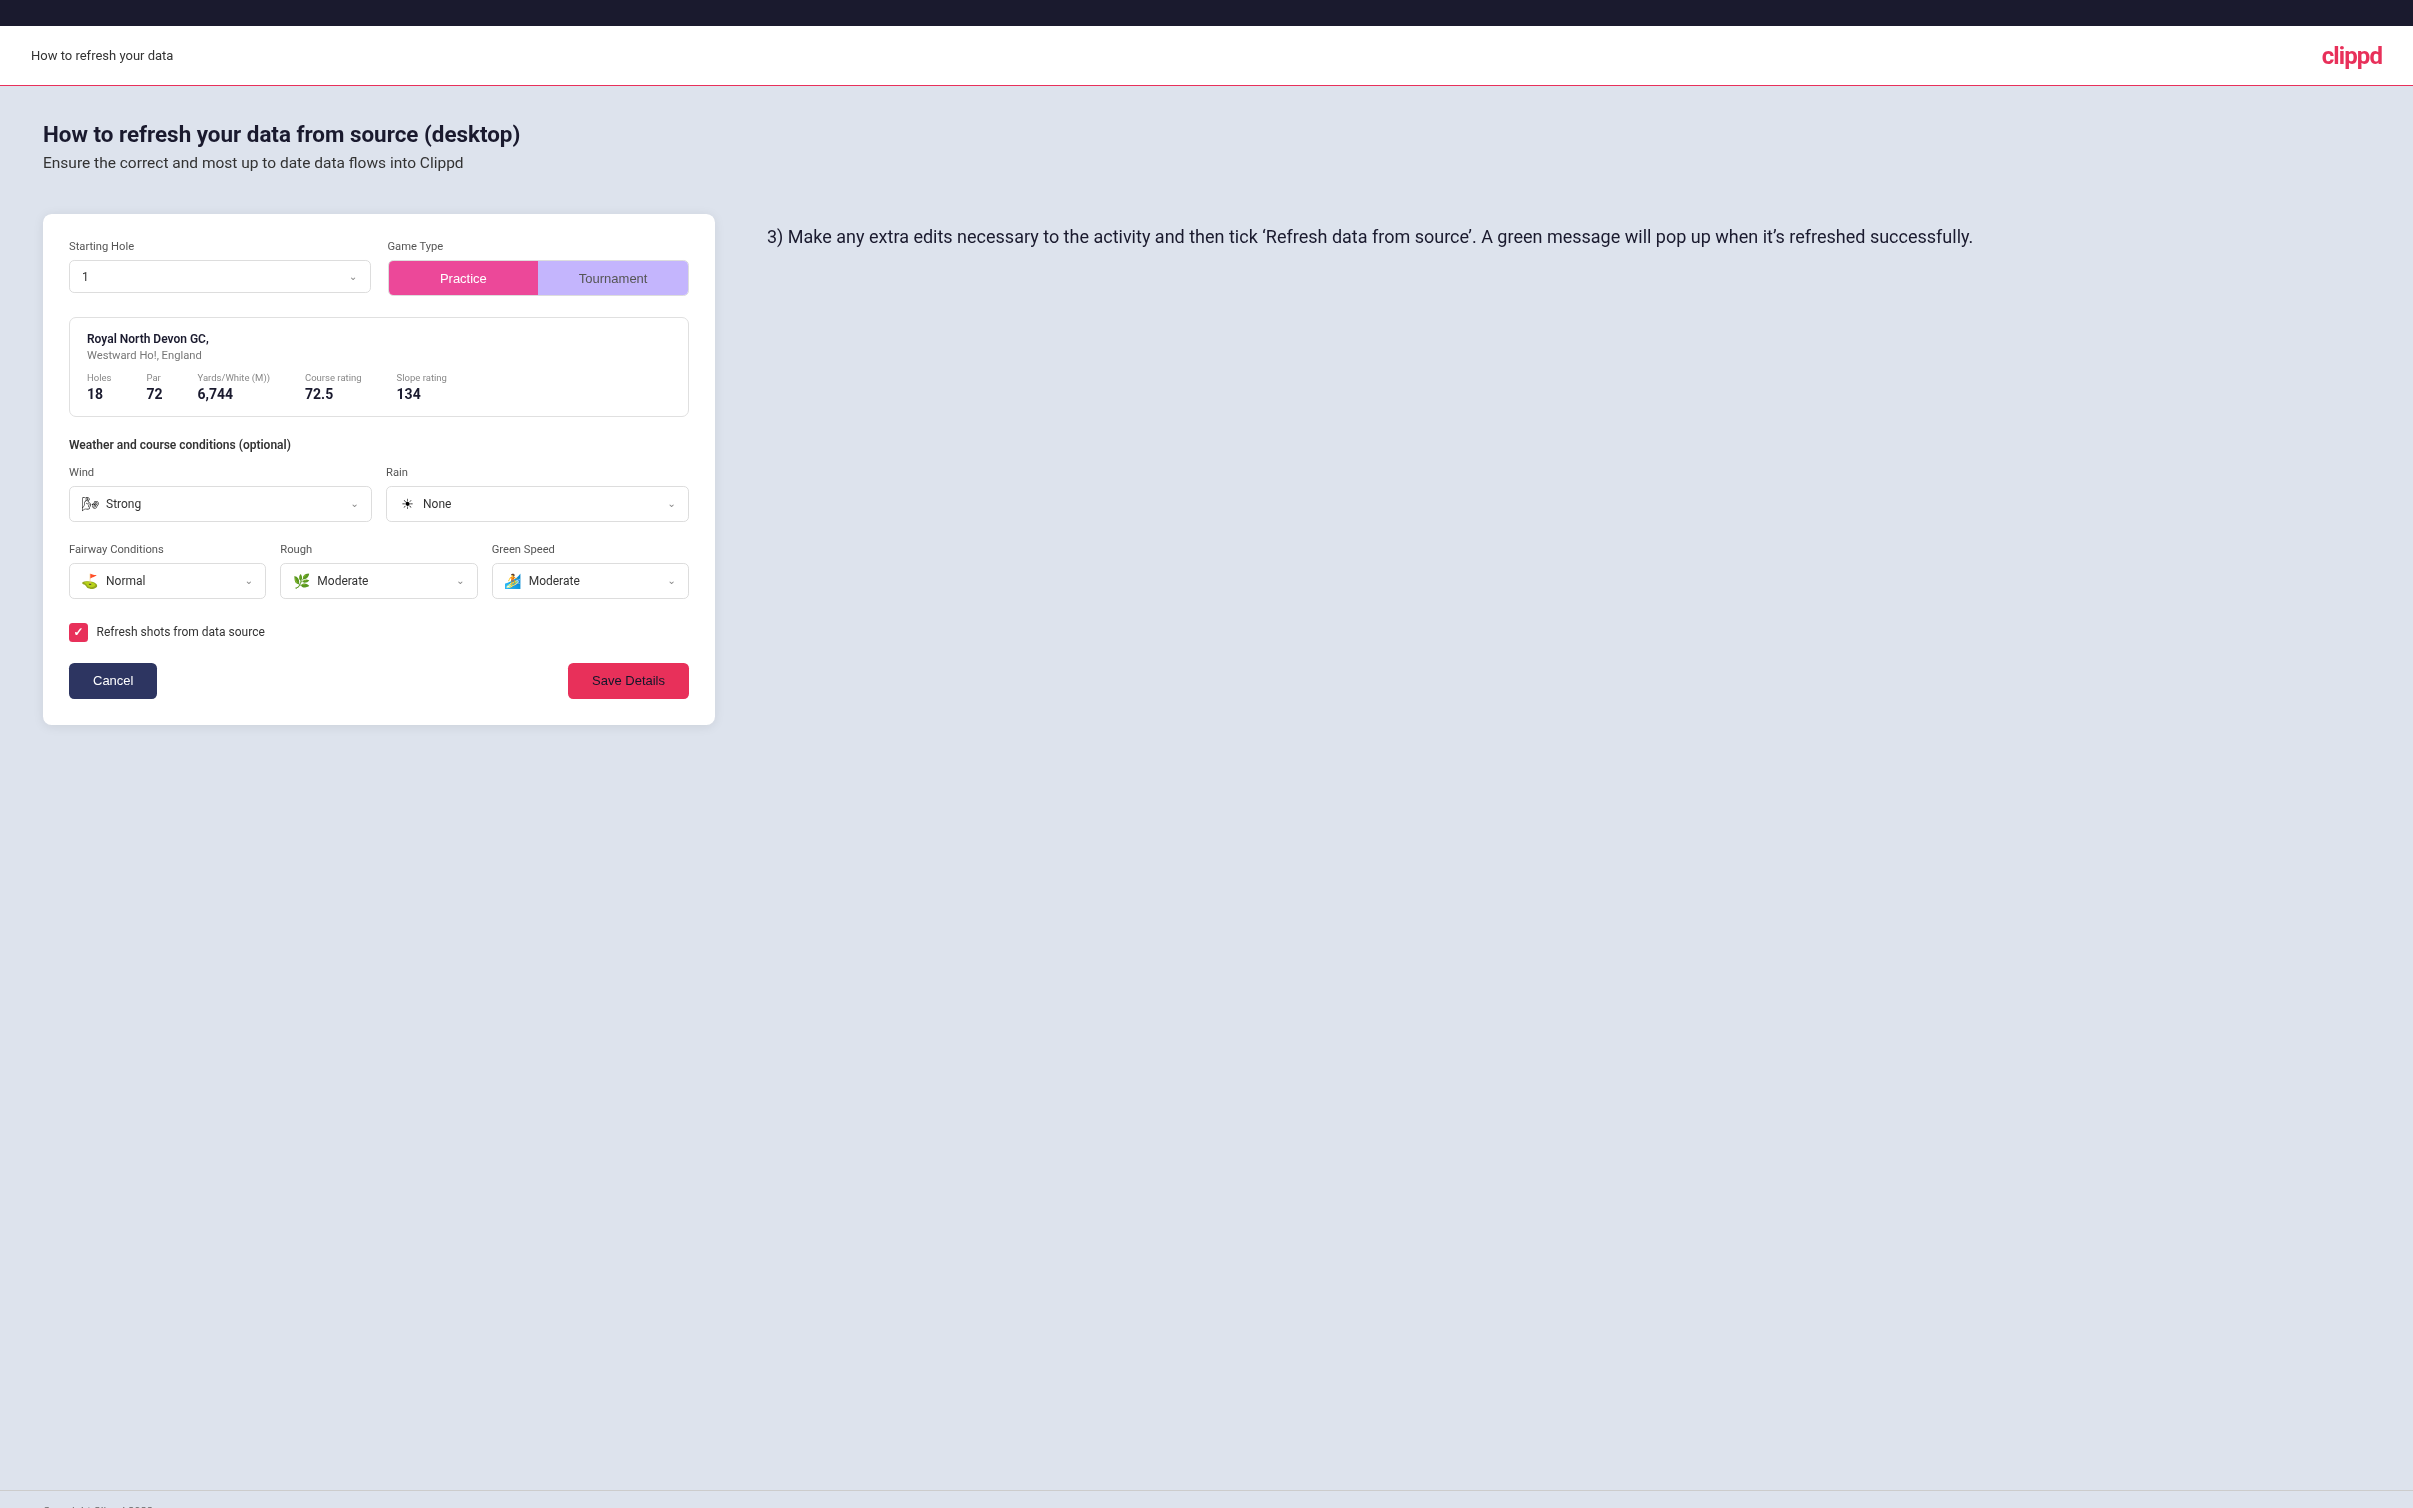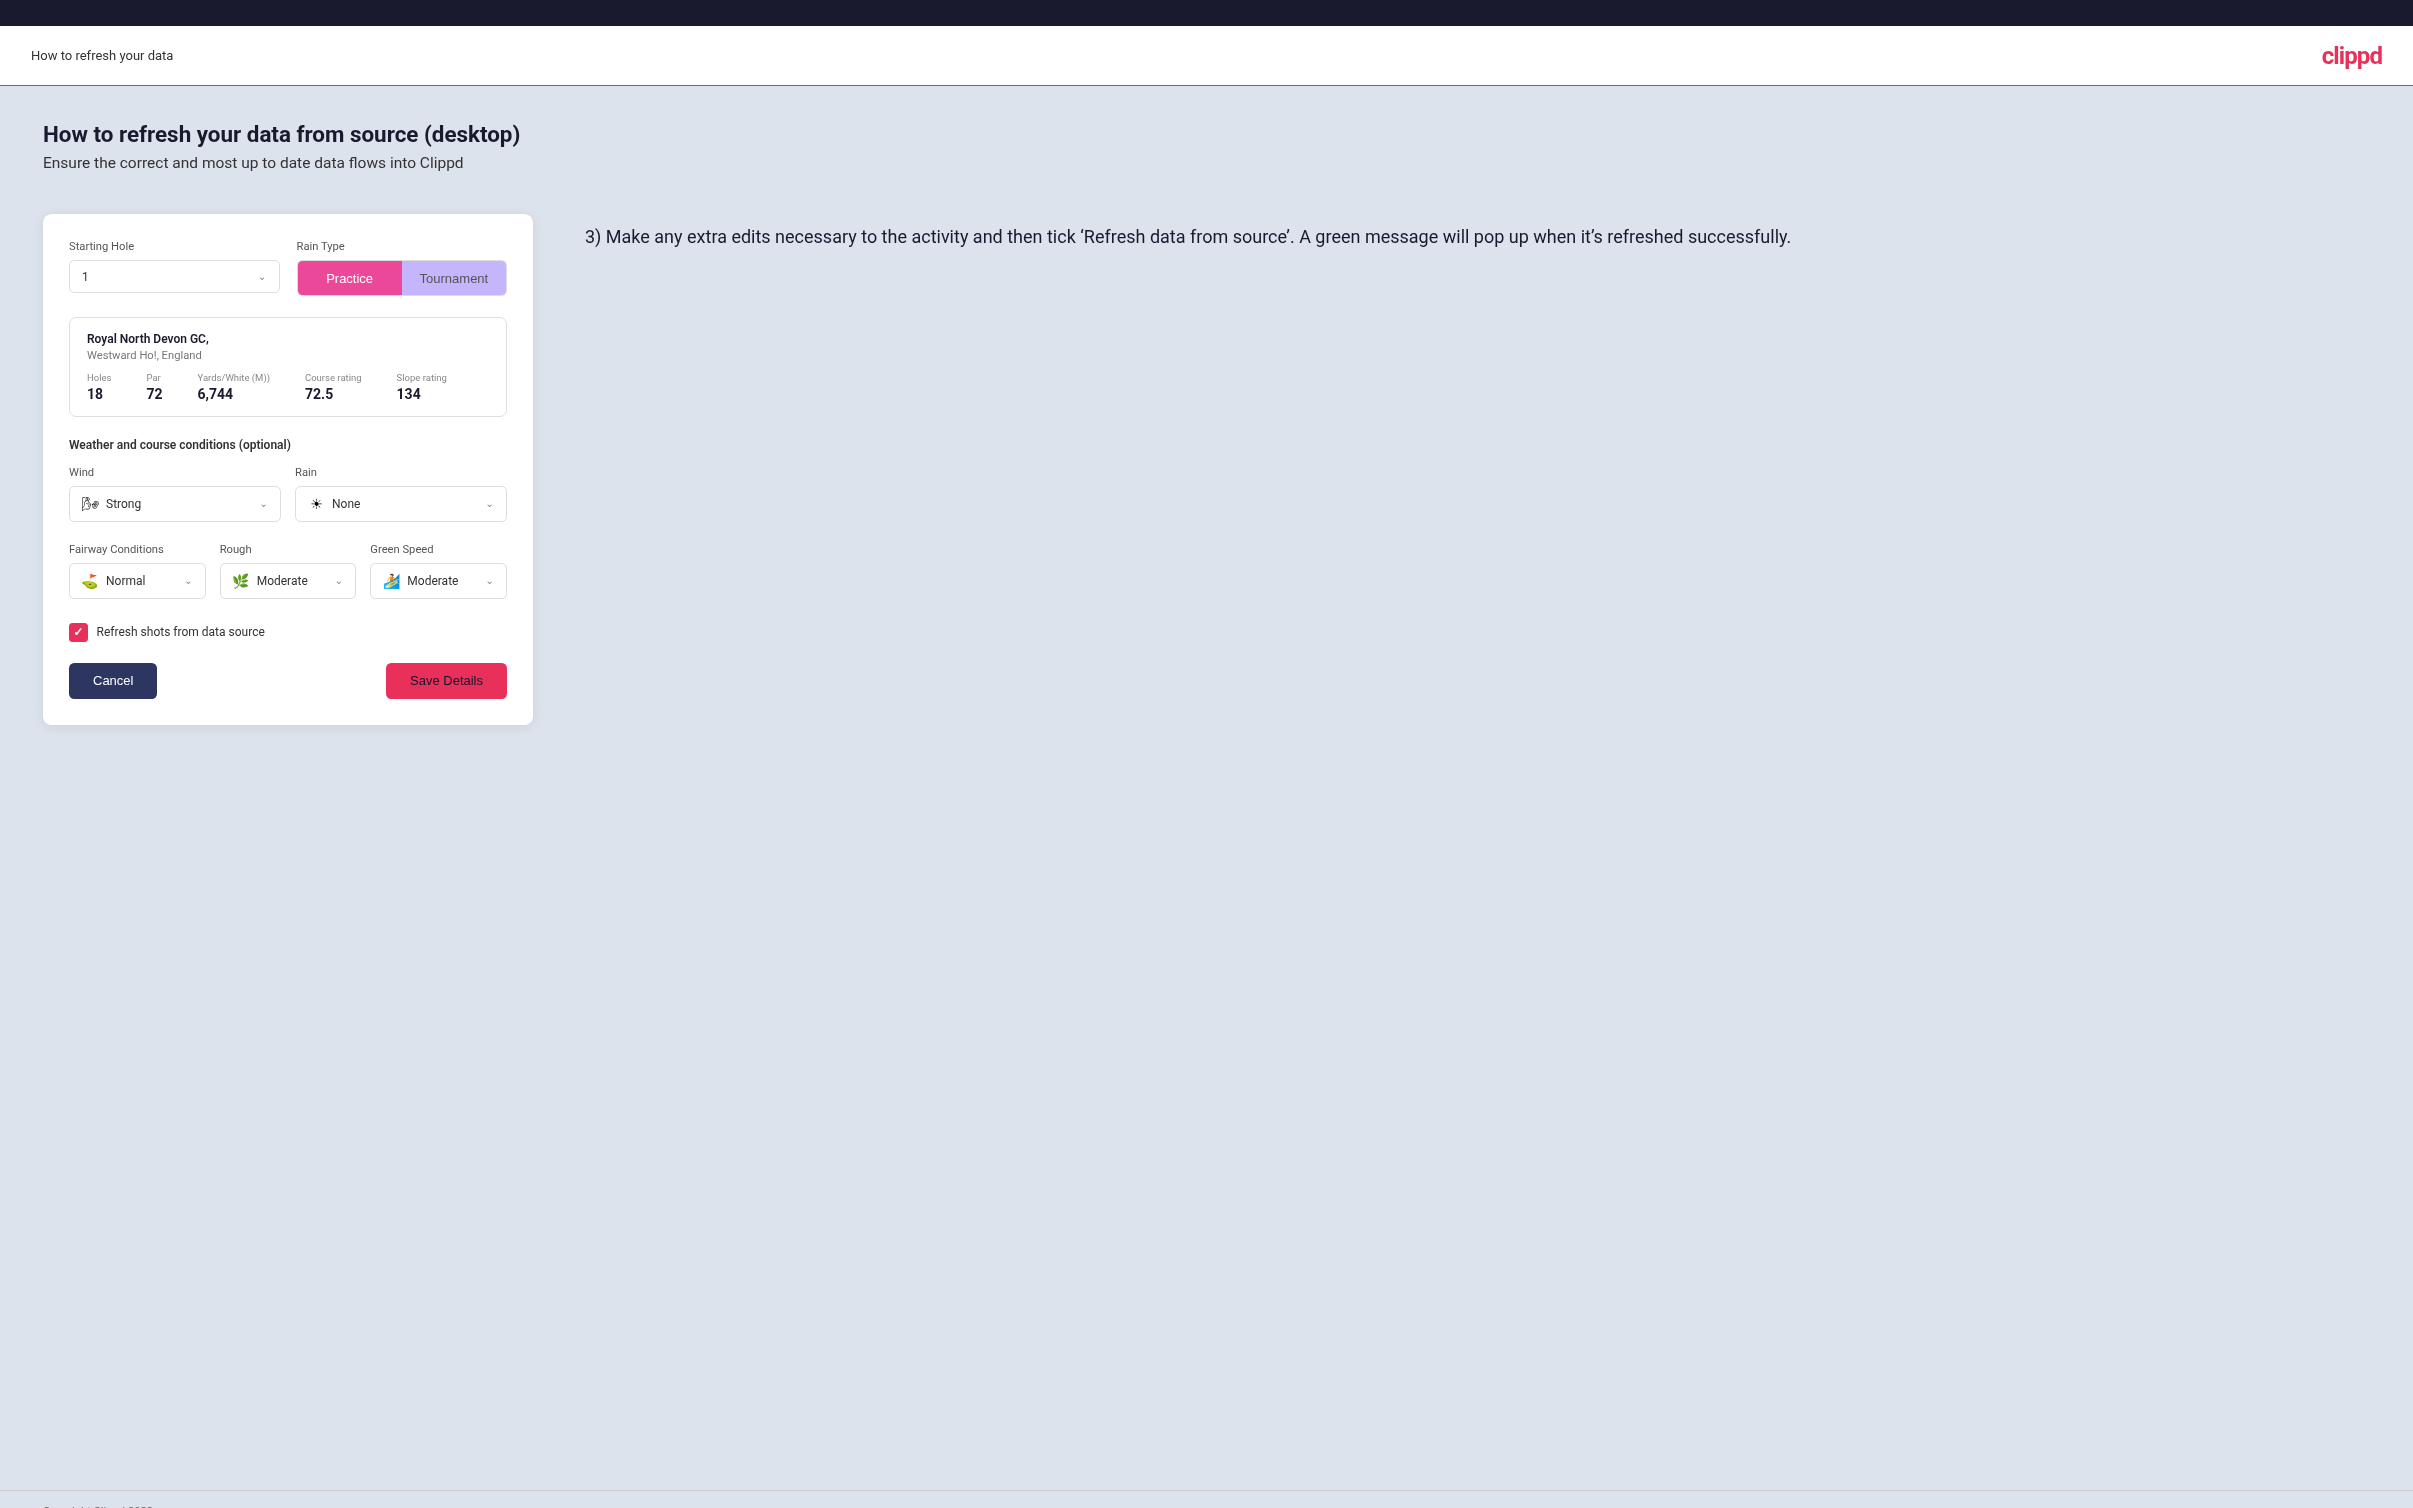--- a/index.html
+++ b/index.html
@@ -61,21 +61,21 @@
     .content-area {
       display: flex;
       gap: 52px;
       align-items: flex-start;
     }
 
     .form-card {
       background: #fff;
       border-radius: 8.6px;
       padding: 26px;
-      width: 490px;
+      width: 672px;
       box-shadow: 0 1.7px 10.4px rgba(0,0,0,0.08);
     }
 
     .form-row {
       display: flex;
       gap: 17px;
       margin-bottom: 21px;
     }
 
     .form-group {
@@ -317,21 +317,21 @@
 
       <div class="form-row">
         <div class="form-group">
           <label class="form-label">Starting Hole</label>
           <div class="select-wrapper">
             <span class="select-text">1</span>
             <span class="chevron">⌄</span>
           </div>
         </div>
         <div class="form-group">
-          <label class="form-label">Rain Type</label>
+          <label class="form-label">Game Type</label>
           <div class="game-type-group">
             <button class="game-type-btn active">Practice</button>
             <button class="game-type-btn inactive">Tournament</button>
           </div>
         </div>
       </div>
 
       <div class="course-info-box">
         <div class="course-name">Royal North Devon GC,</div>
         <div class="course-location">Westward Ho!, England</div>

